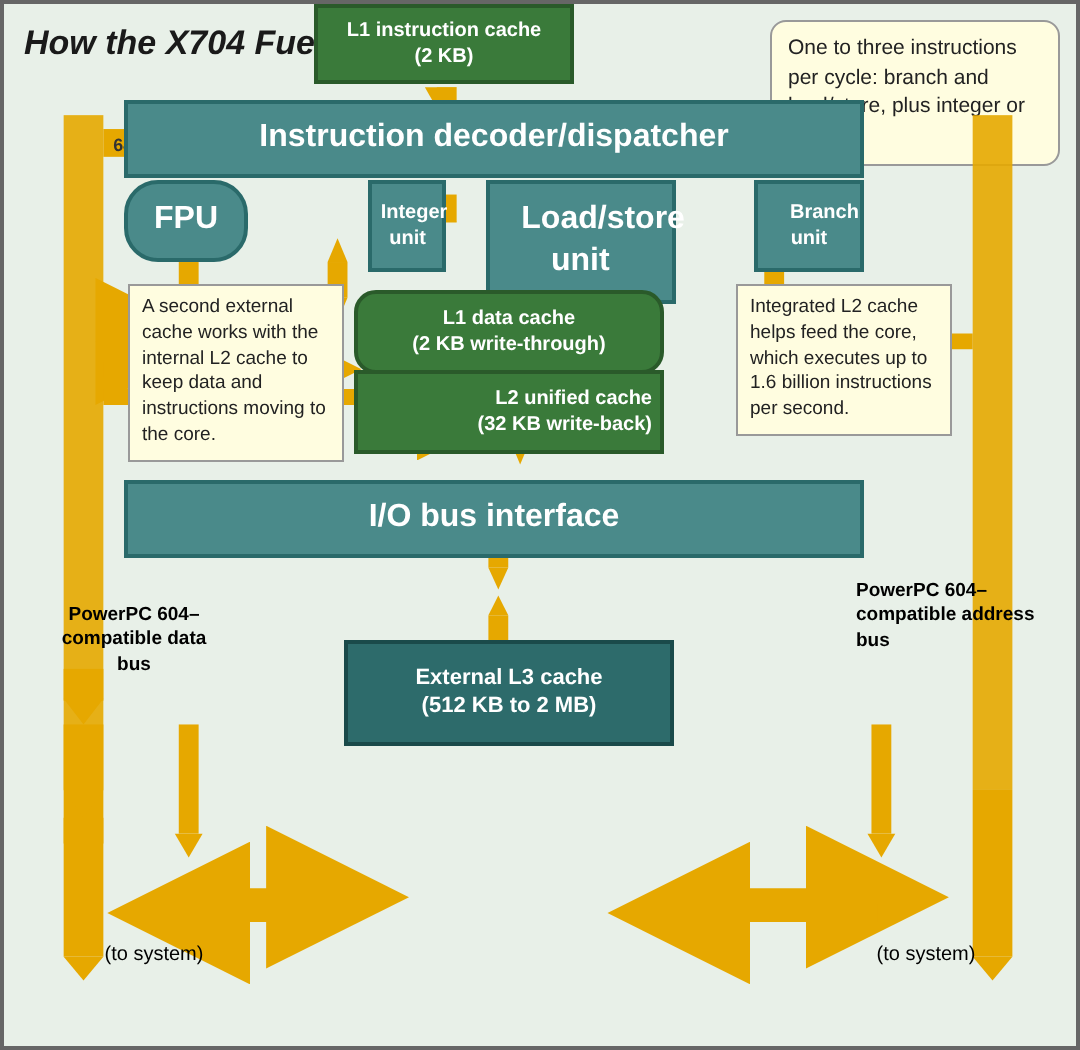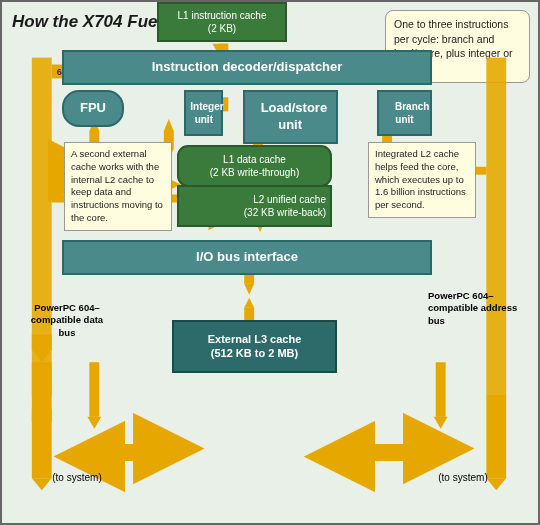--- a/index.html
+++ b/index.html
@@ -39,30 +39,30 @@
       line-height: 1.4;
       color: #222;
     }
     
     .box-green {
       background: #3a7a3a;
       color: #fff;
       border: 2px solid #2a5a2a;
       text-align: center;
       font-size: 11px;
-      font-weight: normal;
+      font-weight: bold;
       padding: 4px 6px;
       line-height: 1.3;
     }
     .box-teal {
       background: #4a8a8a;
       color: #fff;
       border: 2px solid #2a6a6a;
       text-align: center;
-      font-size: 13px;
+      font-size: 16px;
       font-weight: bold;
       padding: 4px 6px;
       line-height: 1.3;
     }
     .box-dark-teal {
       background: #2d6b6b;
       color: #fff;
       border: 2px solid #1a4a4a;
       text-align: center;
       font-size: 11px;
@@ -234,21 +234,21 @@
       <div class="box-teal" style="padding:8px 4px;border-radius:17px;">
         <span>FPU</span>
       </div>
     </div>
     <div id="integer-box">
       <div class="box-teal" style="padding:8px 4px; font-size:10px;margin-left:41px;">
         <span>Integer unit</span>
       </div>
     </div>
     <div id="loadstore-box">
-      <div class="box-teal" style="padding:8px 16px; font-size:13px;">
+      <div class="box-teal" style="padding:8px 16px; font-size:16px;">
         <span>Load/store unit</span>
       </div>
     </div>
     <div id="branch-box">
       <div class="box-teal" style="padding:8px 16px; font-size:10px;margin-left:20px;">
         <span>Branch unit</span>
       </div>
     </div>
   </div>
 

